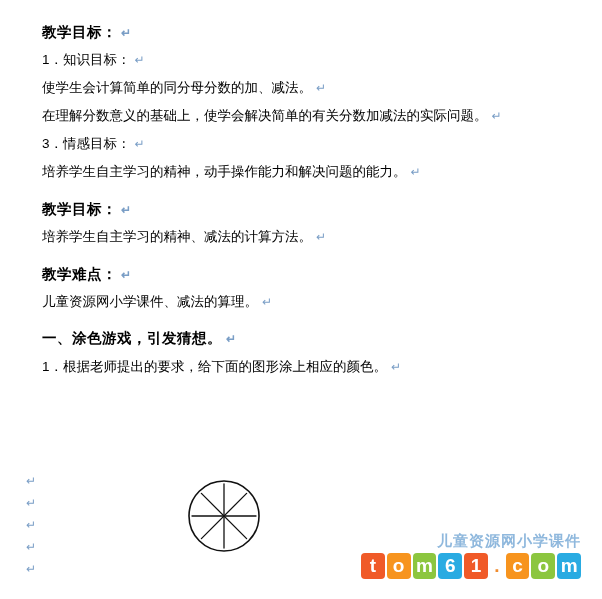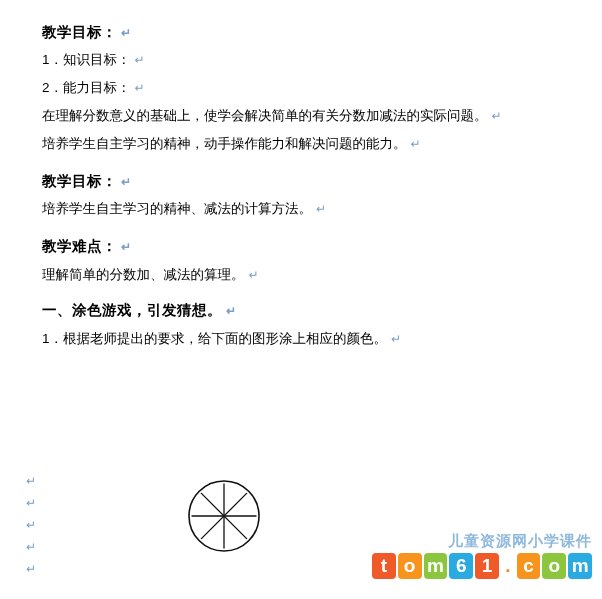--- a/index.html
+++ b/index.html
@@ -59,21 +59,21 @@
   }
   .circle-figure {
     position: absolute;
     left: 186px;
     top: 478px;
     width: 76px;
     height: 76px;
   }
   .watermark {
     position: absolute;
-    right: 10px;
+    right: 21px;
     bottom: 6px;
     width: 220px;
     height: 62px;
     text-align: right;
   }
   .wm-top {
     font-size: 15px;
     font-weight: bold;
     color: #8fb8dd;
     letter-spacing: 1px;
@@ -110,29 +110,32 @@
   <div class="content">
 
     <div class="heading">
       <span>教学目标：</span><span class="pilcrow">↵</span>
     </div>
 
     <div class="para">
       <span>1．知识目标：</span><span class="pilcrow">↵</span>
     </div>
 
-
-    <div class="para">
-      <span>2．能力目标：</span><span class="pilcrow">↵</span>
-    </div>
+    <div class="para">
+      <span>使学生会计算简单的同分母分数的加、减法。</span><span class="pilcrow">↵</span>
+    </div>
+
 
     <div class="para">
       <span>在理解分数意义的基础上，使学会解决简单的有关分数加减法的实际问题。</span><span class="pilcrow">↵</span>
     </div>
 
+    <div class="para">
+      <span>3．情感目标：</span><span class="pilcrow">↵</span>
+    </div>
 
     <div class="para">
       <span>培养学生自主学习的精神，动手操作能力和解决问题的能力。</span><span class="pilcrow">↵</span>
     </div>
 
     <div class="gap-md"></div>
 
     <div class="heading">
       <span>教学目标：</span><span class="pilcrow">↵</span>
     </div>
@@ -141,21 +144,21 @@
       <span>培养学生自主学习的精神、减法的计算方法。</span><span class="pilcrow">↵</span>
     </div>
 
     <div class="gap-md"></div>
 
     <div class="heading">
       <span>教学难点：</span><span class="pilcrow">↵</span>
     </div>
 
     <div class="para">
-      <span>理解简单的分数加、减法的算理。</span><span class="pilcrow">↵</span>
+      <span>儿童资源网小学课件、减法的算理。</span><span class="pilcrow">↵</span>
     </div>
 
     <div class="gap-sm"></div>
 
 
     <div class="gap-sm"></div>
 
     <div class="heading">
       <span>一、涂色游戏，引发猜想。</span><span class="pilcrow">↵</span>
     </div>

